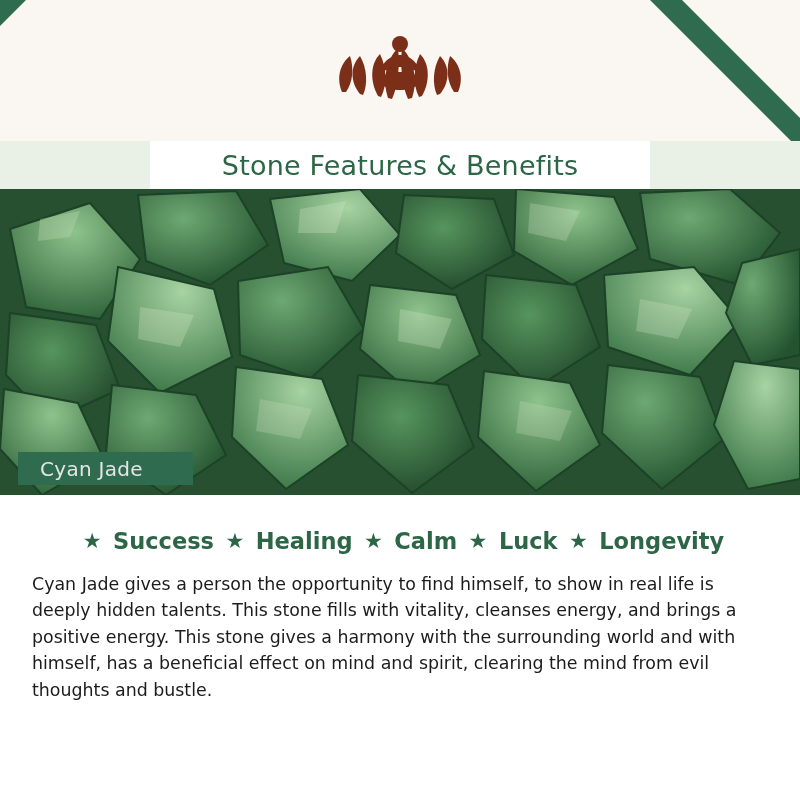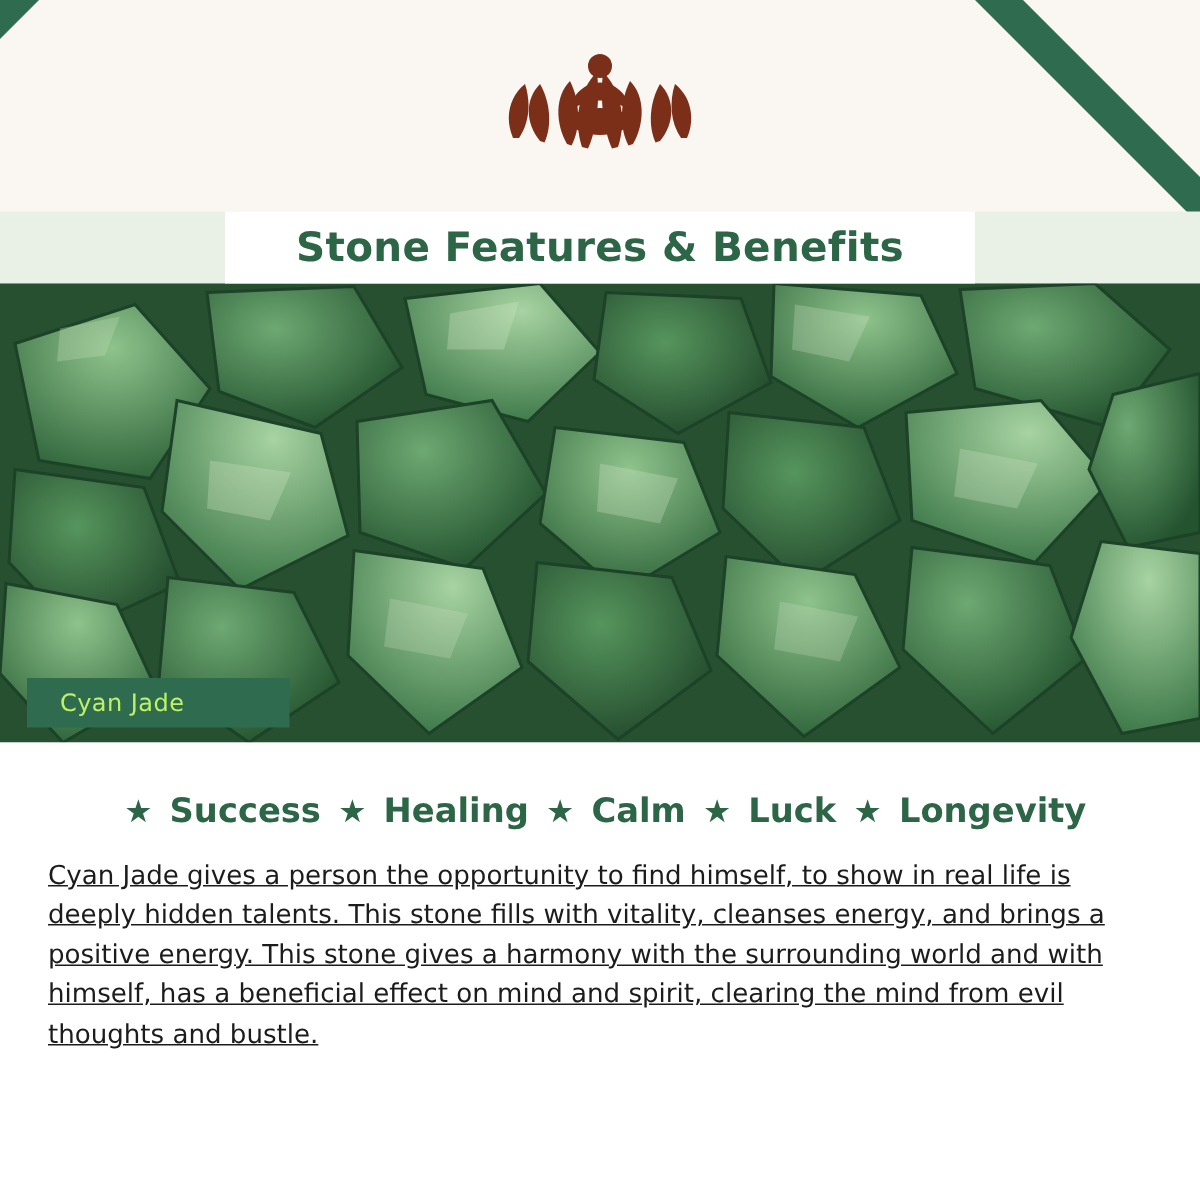--- a/index.html
+++ b/index.html
@@ -92,21 +92,21 @@
     background: #ffffff;
     display: flex;
     align-items: center;
     justify-content: center;
     z-index: 4;
     box-sizing: border-box;
   }
   .title-banner-text {
     font-family: "DejaVu Sans", sans-serif;
     font-size: 27px;
-    font-weight: bold;
+    font-weight: normal;
     color: #2d6647;
     letter-spacing: 0.2px;
     white-space: nowrap;
   }
   .banner-strip {
     position: absolute;
     top: 141px;
     left: 0;
     width: 800px;
     height: 48px;
@@ -135,22 +135,22 @@
     min-width: 175px;
     height: 33px;
     background: #2f6b4f;
     display: flex;
     align-items: center;
     padding: 0 22px;
     box-sizing: border-box;
     z-index: 5;
   }
   .stone-label-text {
-    color: #bef264;
-    font-size: 16px;
+    color: #e5e5e5;
+    font-size: 20px;
     font-family: "DejaVu Sans", sans-serif;
     letter-spacing: 0.3px;
   }
 
   
   .body-panel {
     position: absolute;
     top: 495px;
     left: 0;
     width: 800px;
@@ -178,21 +178,20 @@
     vertical-align: middle;
     margin: 0 7px;
   }
   .desc {
     margin: 17px 30px 0 32px;
     font-family: "DejaVu Sans", sans-serif;
     font-size: 17.4px;
     line-height: 1.52;
     color: #1c1c1c;
     text-align: left;
-    text-decoration: underline;
   }
 </style>
 </head>
 <body>
 
 <div class="page">
 
   <div class="corner corner-tl"></div>
   <div class="corner corner-tr-outer"></div>
   <div class="corner corner-tr-inner"></div>

